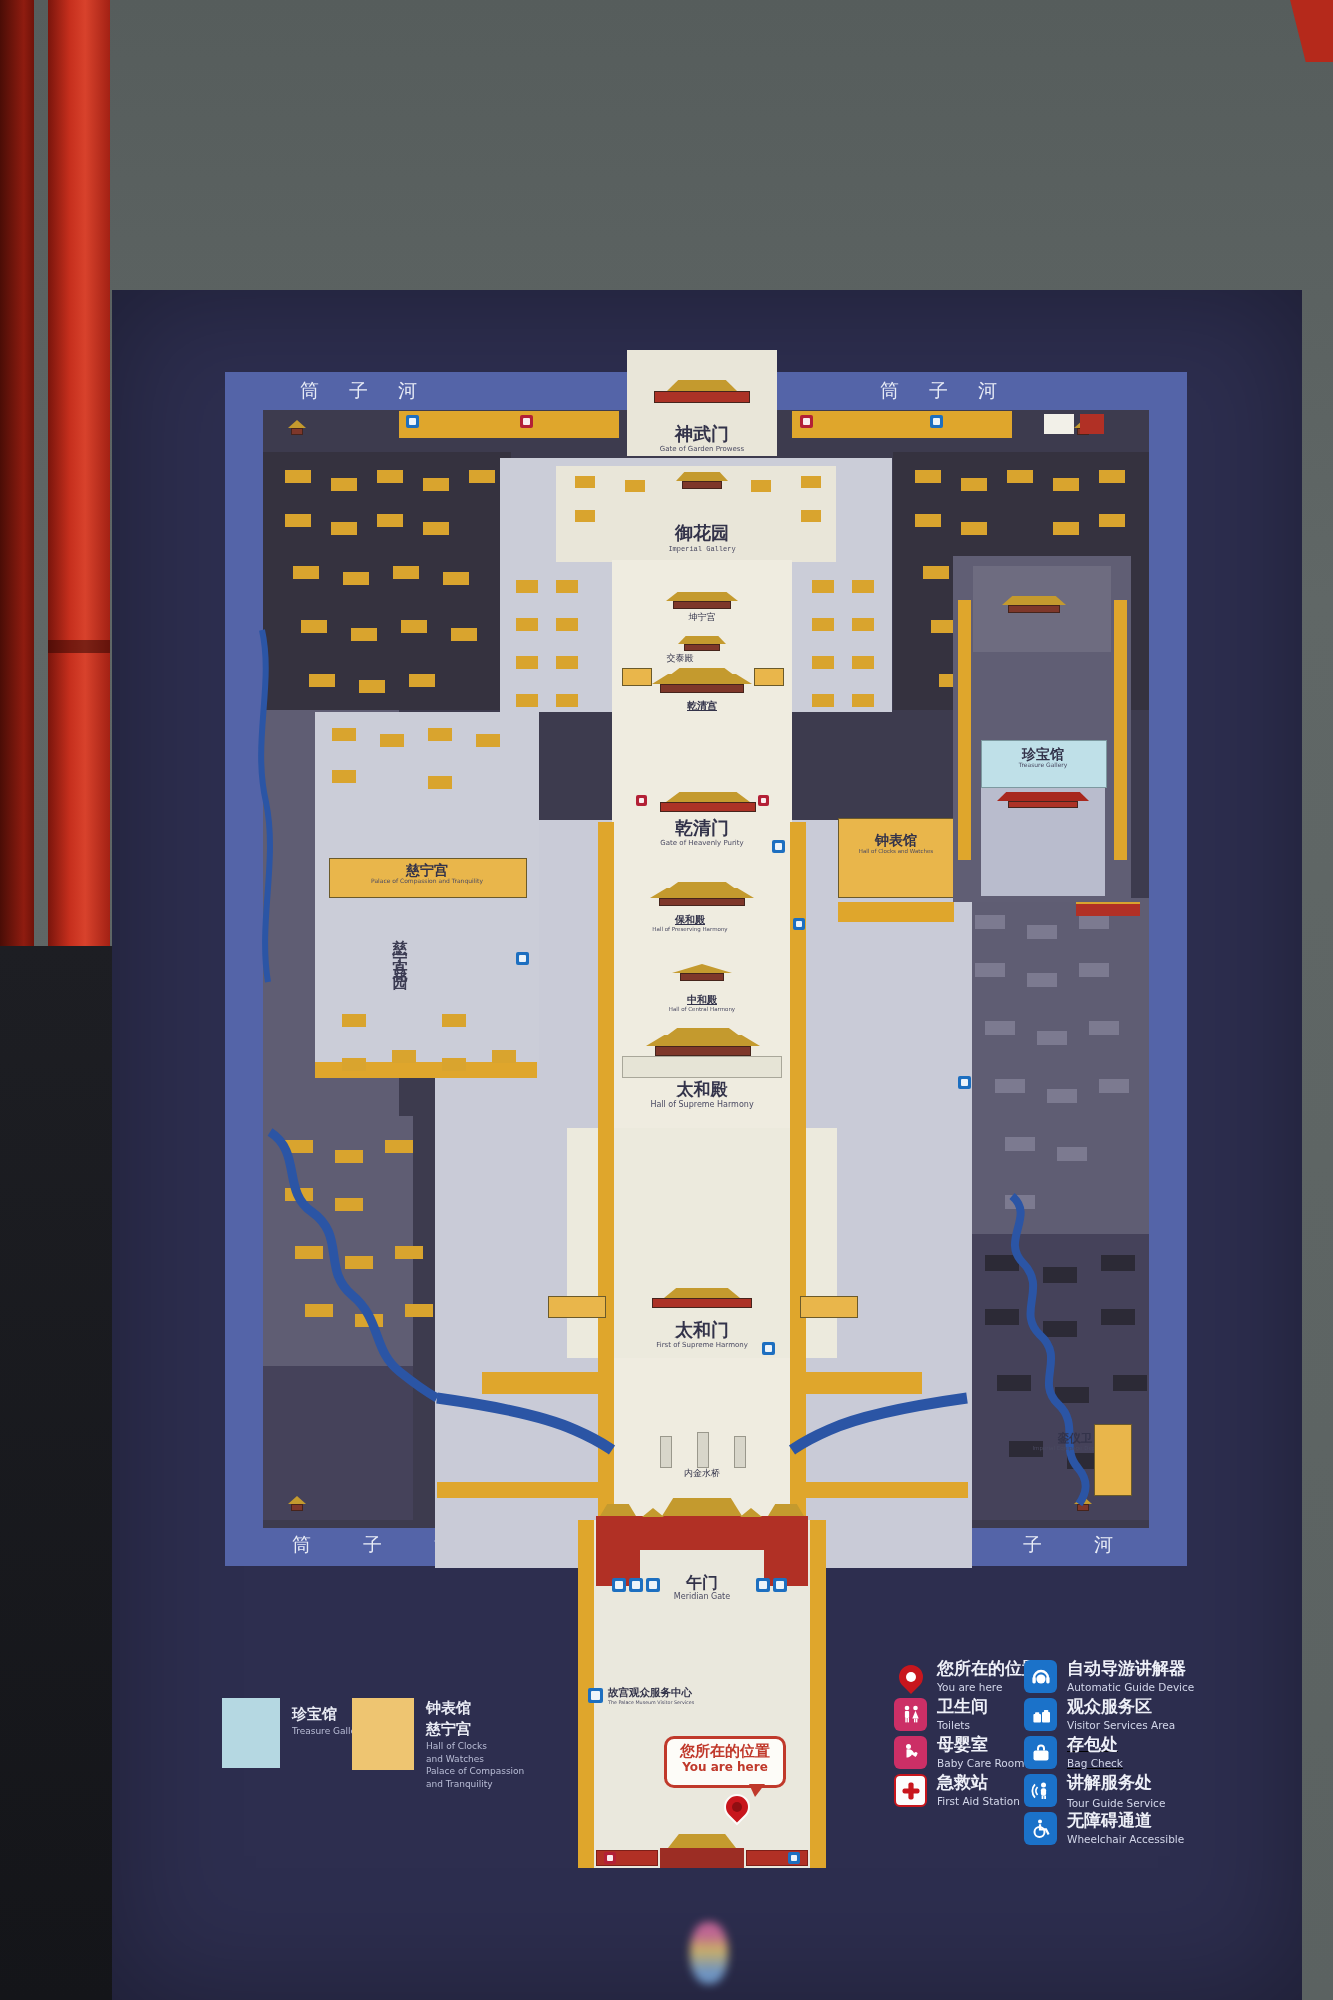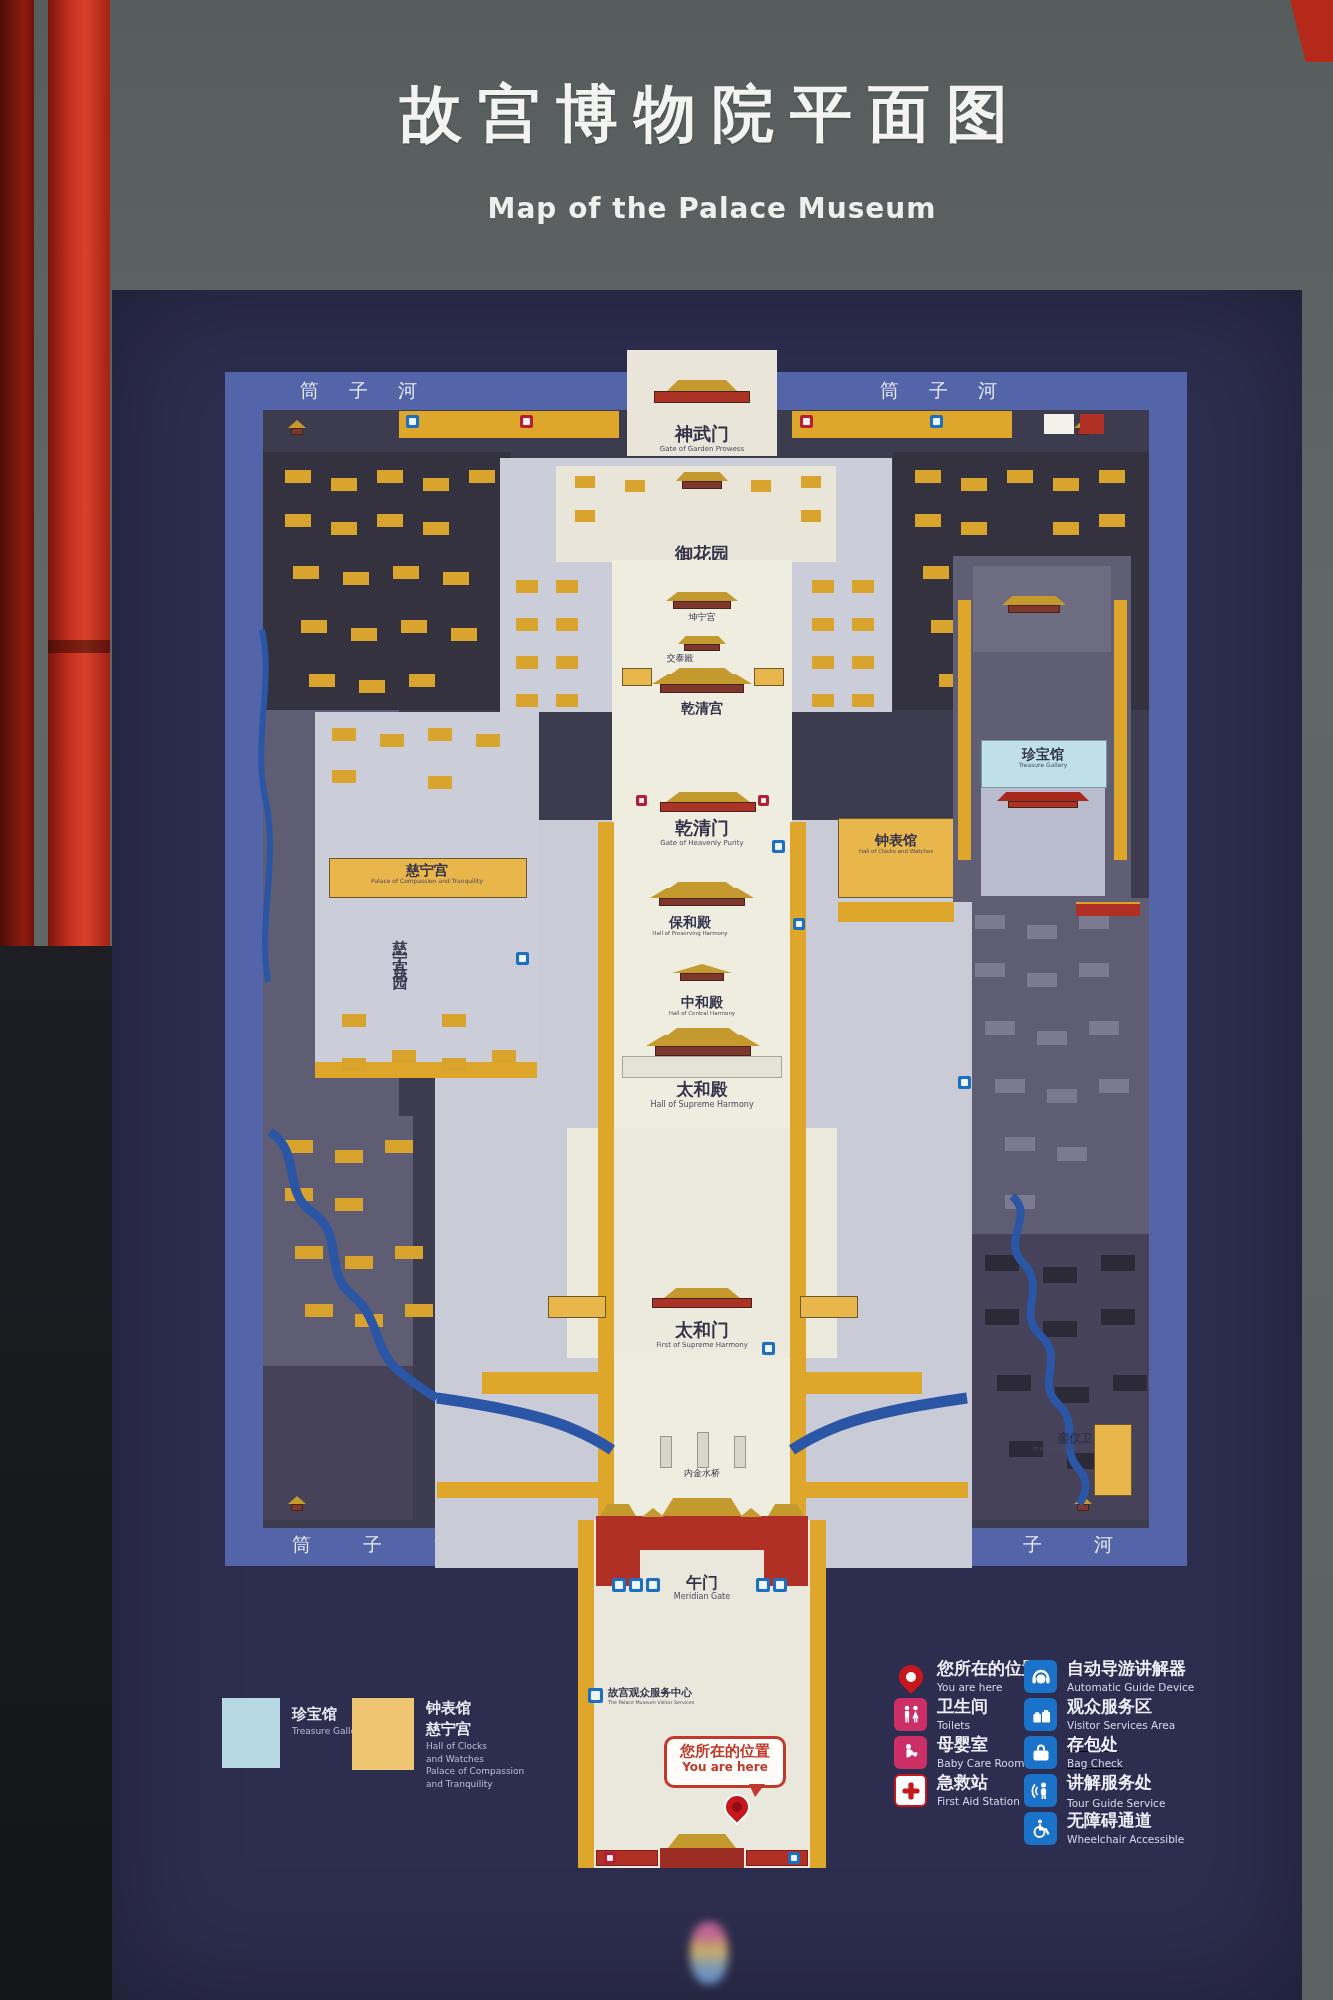--- a/index.html
+++ b/index.html
@@ -36,21 +36,21 @@
   .roof{background:#c49a2e;clip-path:polygon(0 100%,16% 0,84% 0,100% 100%);}
   .base{background:#7e372a;border:1px solid #46241c;box-sizing:border-box;}
   .base.red{background:#ac3226;}
   .terrace{background:#e6e4d6;border:1px solid #a9a79a;box-sizing:border-box;}
   
   .map-label{text-align:center;color:#33334a;line-height:1.15;}
   .map-label .l-zh{display:block;font-weight:bold;}
   .map-label .l-en{display:block;color:#4a4a62;}
   .sz-lg .l-zh{font-size:17px;} .sz-lg .l-en{font-size:8px;}
   .sz-md .l-zh{font-size:18px;} .sz-md .l-en{font-size:7px;}
-  .sz-sm .l-zh{font-size:14px;} .sz-sm .l-en{font-size:5.5px;}
+  .sz-sm .l-zh{font-size:10px;text-decoration:underline;} .sz-sm .l-en{font-size:5.5px;}
   .sz-xs .l-zh{font-size:9px;font-weight:normal;}
   .vert{writing-mode:vertical-rl;letter-spacing:9px;font-size:15px;color:#3b3b52;font-weight:bold;}
   
   .micon{position:absolute;border-radius:2px;}
   .micon::after{content:"";position:absolute;inset:3px;background:rgba(255,255,255,.92);border-radius:1px;}
   .micon.blue{background:#1d6fc0;} .micon.red{background:#b32036;}
   
   .tower-roof{background:#c49a2e;clip-path:polygon(0 100%,50% 0,100% 100%);}
   
   .redwall{background:#b13025;}
@@ -78,24 +78,20 @@
 <body>
 
 <div class="photo">
 
   <div class="abs" style="left:0;top:0;width:34px;height:946px;background:linear-gradient(90deg,#4a0d06,#8f1c10 70%,#6f130a);"></div>
   <div class="abs" style="left:48px;top:0;width:62px;height:946px;background:linear-gradient(90deg,#7a150c,#c62f1d 35%,#d8422c 60%,#a32114);"></div>
   <div class="abs" style="left:48px;top:640px;width:62px;height:13px;background:rgba(50,7,3,.55);"></div>
   <div class="abs" style="left:1268px;top:0;width:65px;height:62px;background:#b5291b;clip-path:polygon(34% 0,100% 0,100% 100%,58% 100%);"></div>
   <div class="abs" style="left:0;top:946px;width:112px;height:1054px;background:linear-gradient(180deg,#1d1e23,#141519);"></div>
 
-  <div class="abs" style="left:112px;top:0;width:1221px;height:290px;">
-    <div class="abs title-zh" style="left:120px;top:72px;width:960px;">故宫博物院平面图</div>
-    <div class="abs title-en" style="left:120px;top:192px;width:960px;">Map of the Palace Museum</div>
-  </div>
 
   <div class="abs board" style="left:112px;top:290px;width:1190px;height:1710px;"></div>
 
   <div class="abs moat" style="left:225px;top:372px;width:962px;height:1194px;"></div>
   <div class="abs ground" style="left:263px;top:410px;width:886px;height:1118px;"></div>
 
   <div class="abs moat-label" style="left:300px;top:378px;">筒子河</div>
   <div class="abs moat-label" style="left:880px;top:378px;">筒子河</div>
   <div class="abs moat-label wide" style="left:292px;top:1532px;">筒子河</div>
   <div class="abs moat-label wide" style="left:952px;top:1532px;">筒子河</div>
@@ -171,21 +167,21 @@
   </div>
 
   <div class="abs panel-light" style="left:500px;top:458px;width:392px;height:254px;"></div>
   <div class="abs panel-cream2" style="left:556px;top:466px;width:280px;height:96px;"></div>
   <div class="stamp" style="left:575px;top:476px;width:20px;height:12px;
        box-shadow:50px 4px #d9a42e,176px 4px #d9a42e,226px 0 #d9a42e,0 34px #d9a42e,226px 34px #d9a42e;"></div>
   <div class="pal" style="left:676px;top:472px;">
     <div class="roof" style="width:52px;height:9px;"></div>
       <div class="base" style="width:40px;height:8px;"></div>
     </div>
-  <div class="abs map-label sz-md" style="left:627px;top:544px;width:150px;">
+  <div class="abs map-label sz-md" style="left:627px;top:524px;width:150px;font-family:Liberation Mono, monospace;">
     <span class="l-zh">御花园</span>
     <span class="l-en">Imperial Gallery</span>
   </div>
   <div class="stamp" style="left:516px;top:580px;width:22px;height:13px;
        box-shadow:40px 0 #d9a42e,0 38px #d9a42e,40px 38px #d9a42e,0 76px #d9a42e,40px 76px #d9a42e,0 114px #d9a42e,40px 114px #d9a42e;"></div>
   <div class="stamp" style="left:812px;top:580px;width:22px;height:13px;
        box-shadow:40px 0 #d9a42e,0 38px #d9a42e,40px 38px #d9a42e,0 76px #d9a42e,40px 76px #d9a42e,0 114px #d9a42e,40px 114px #d9a42e;"></div>
 
   <div class="abs panel-cream" style="left:435px;top:820px;width:537px;height:748px;background:#c9cbd7;"></div>
   <div class="abs panel-cream" style="left:612px;top:560px;width:180px;height:1008px;"></div>

